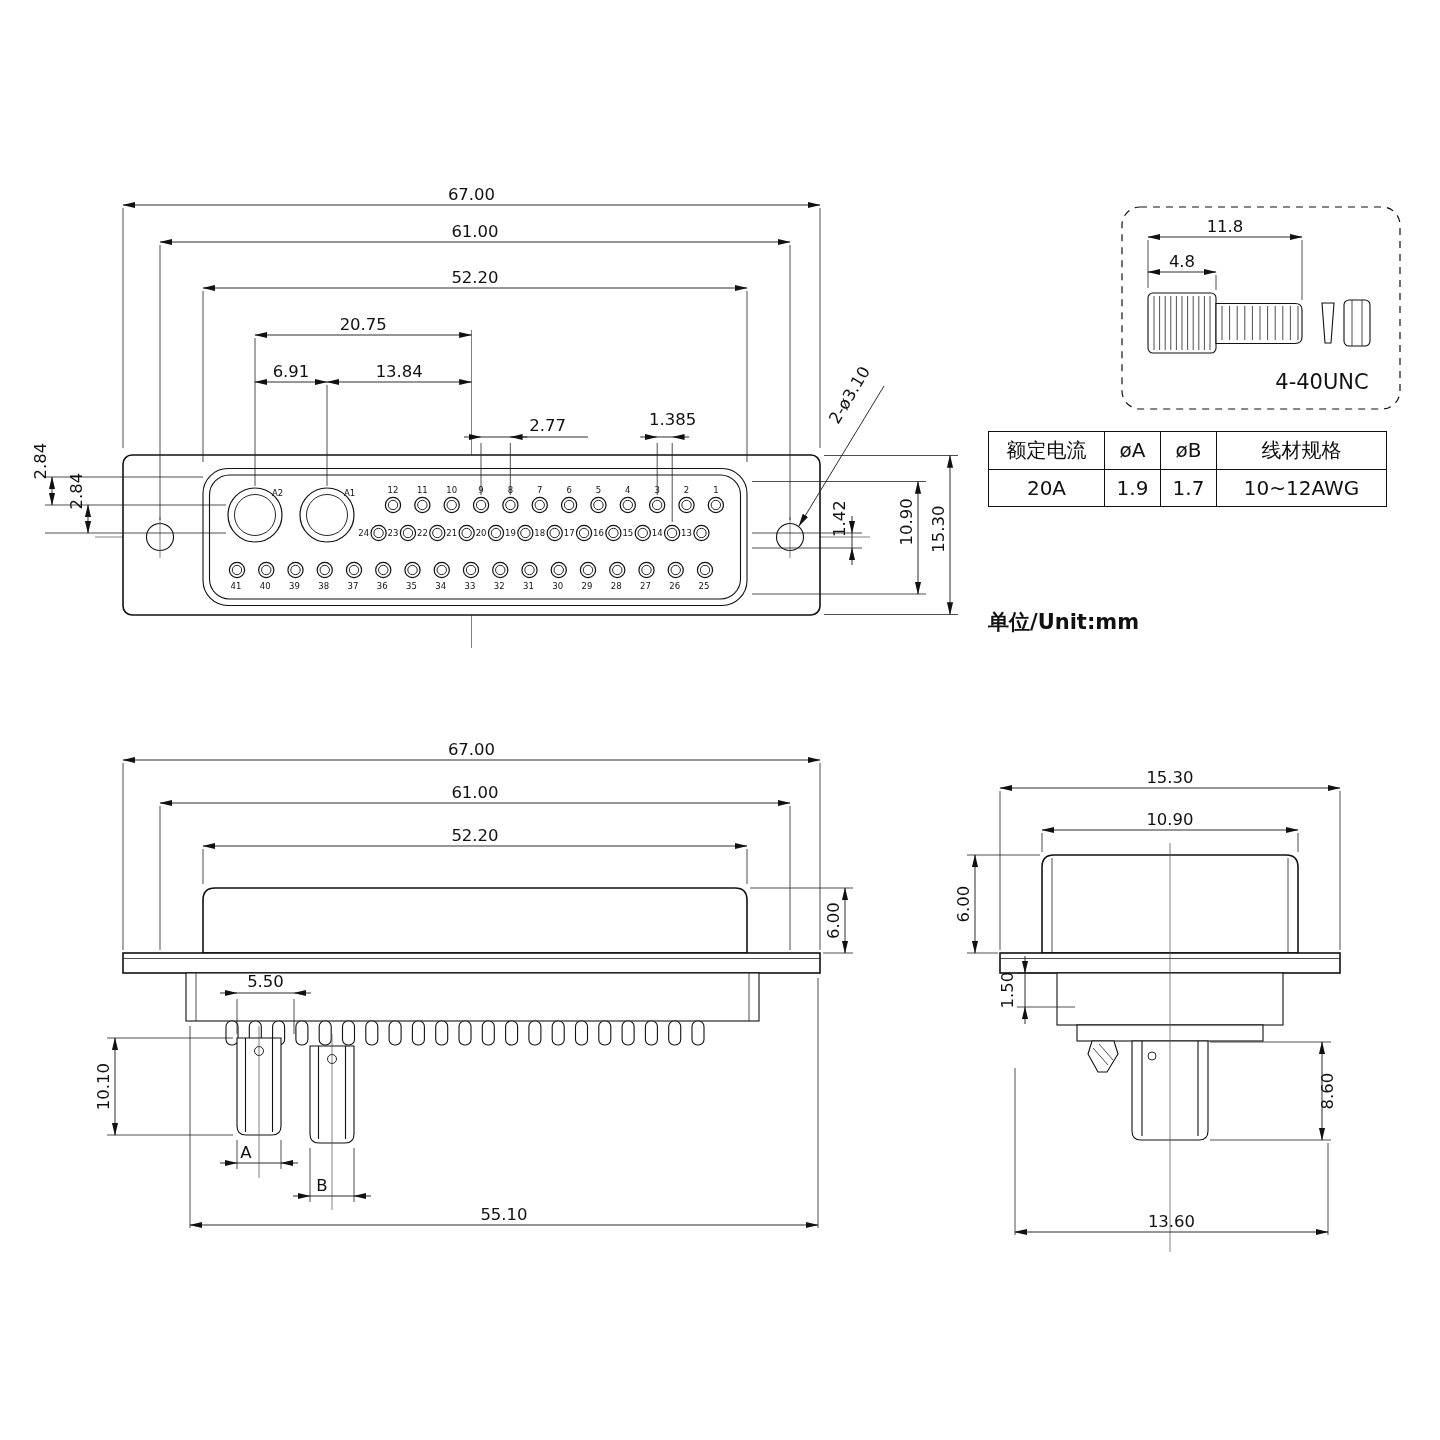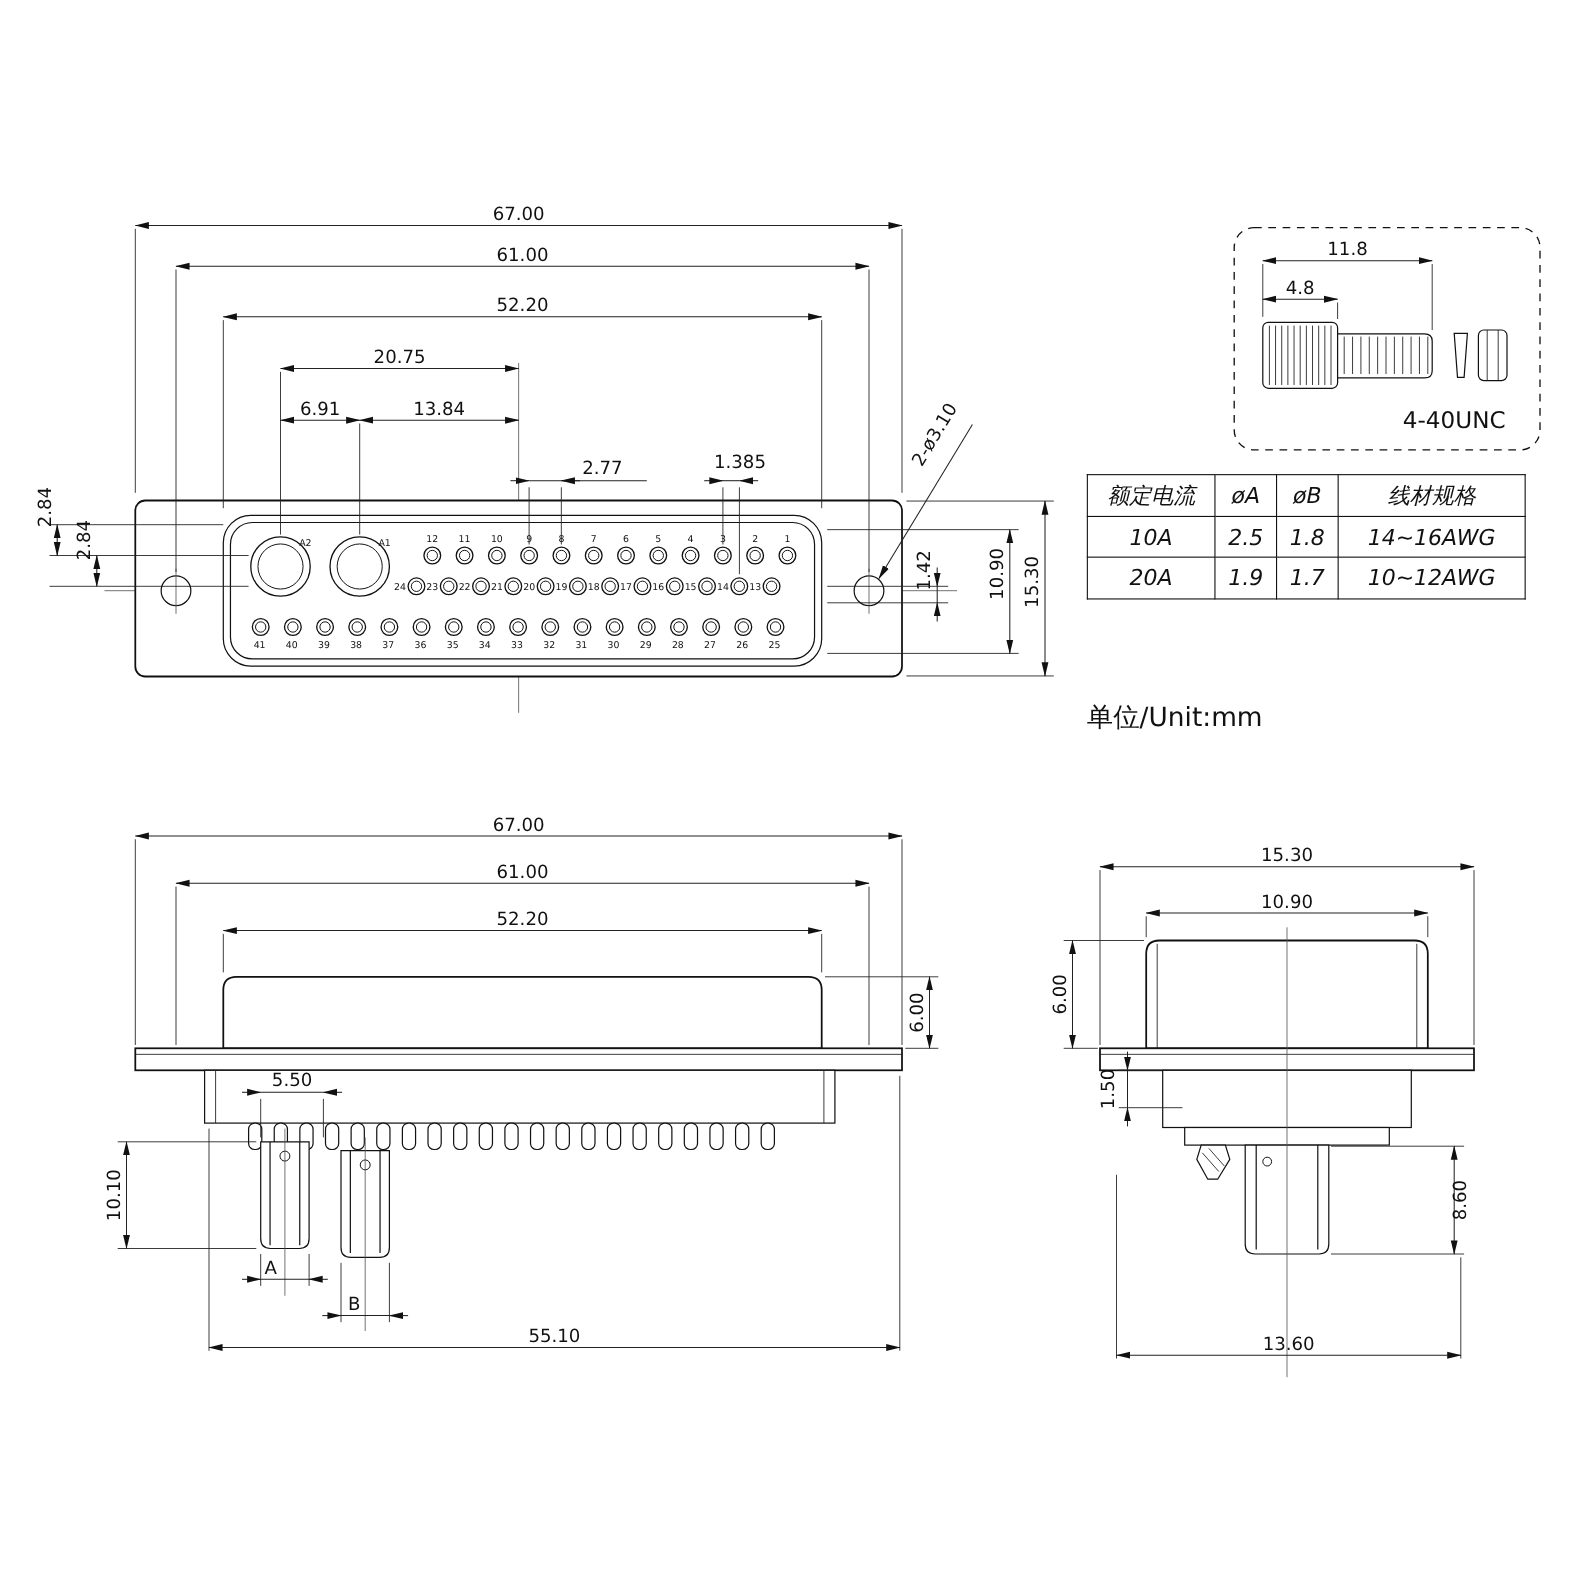--- a/index.html
+++ b/index.html
@@ -13,25 +13,25 @@
   .ext{stroke:#222;stroke-width:0.8;fill:none;}
   .thin{stroke:#222;stroke-width:0.8;fill:none;}
   .dim{stroke:#222;stroke-width:0.95;fill:none;}
   .cl{stroke:#555;stroke-width:0.75;fill:none;}
   .dash{fill:none;stroke:#111;stroke-width:1.2;stroke-dasharray:7 6;}
   .dtxt{font:16.5px "DejaVu Sans",sans-serif;fill:#111;}
   .dtxt2{font:21px "DejaVu Sans",sans-serif;fill:#111;}
   .ptxt{font:8.5px "DejaVu Sans",sans-serif;fill:#111;}
   .wm{fill:none;stroke-width:13;stroke-linecap:round;}
   .spec-table{position:absolute;left:988px;top:431px;}
-  .spec-table table{border-collapse:collapse;font-style:italic;}
+  .spec-table table{border-collapse:collapse;}
   .spec-table th,.spec-table td{border:1.5px solid #111;text-align:center;vertical-align:middle;
     font-size:20px;font-weight:normal;color:#111;height:36.5px;padding:0 6px;
     font-family:"DejaVu Sans",sans-serif;}
-  .unit-note{position:absolute;left:988px;top:636px;font-size:24px;color:#111;}
+  .unit-note{position:absolute;left:988px;top:608px;font-size:21px;color:#111;font-weight:bold;}
 </style>
 </head>
 <body>
 
 <div class="page">
 <svg id="drawing" width="1440" height="1440" viewBox="0 0 1440 1440">
   <defs>
     <marker id="arr" viewBox="0 0 10 10" refX="9.5" refY="5" markerWidth="13" markerHeight="13" orient="auto-start-reverse" markerUnits="userSpaceOnUse">
       <path d="M0,2.6 L10,5 L0,7.4 Z" fill="#111"></path>
     </marker>
@@ -503,26 +503,20 @@
           <col style="width:170px">
         </colgroup>
     <tbody>
           <tr>
       <th>额定电流</th>
       <th>øA</th>
       <th>øB</th>
       <th>线材规格</th>
     </tr>
     <tr>
-      <td>10A</td>
-      <td>2.5</td>
-      <td>1.8</td>
-      <td>14~16AWG</td>
-    </tr>
-    <tr>
       <td>20A</td>
       <td>1.9</td>
       <td>1.7</td>
       <td>10~12AWG</td>
     </tr>
   </tbody>
       </table>
 </div>
 <div class="unit-note">单位/Unit:mm</div>
 </div>

